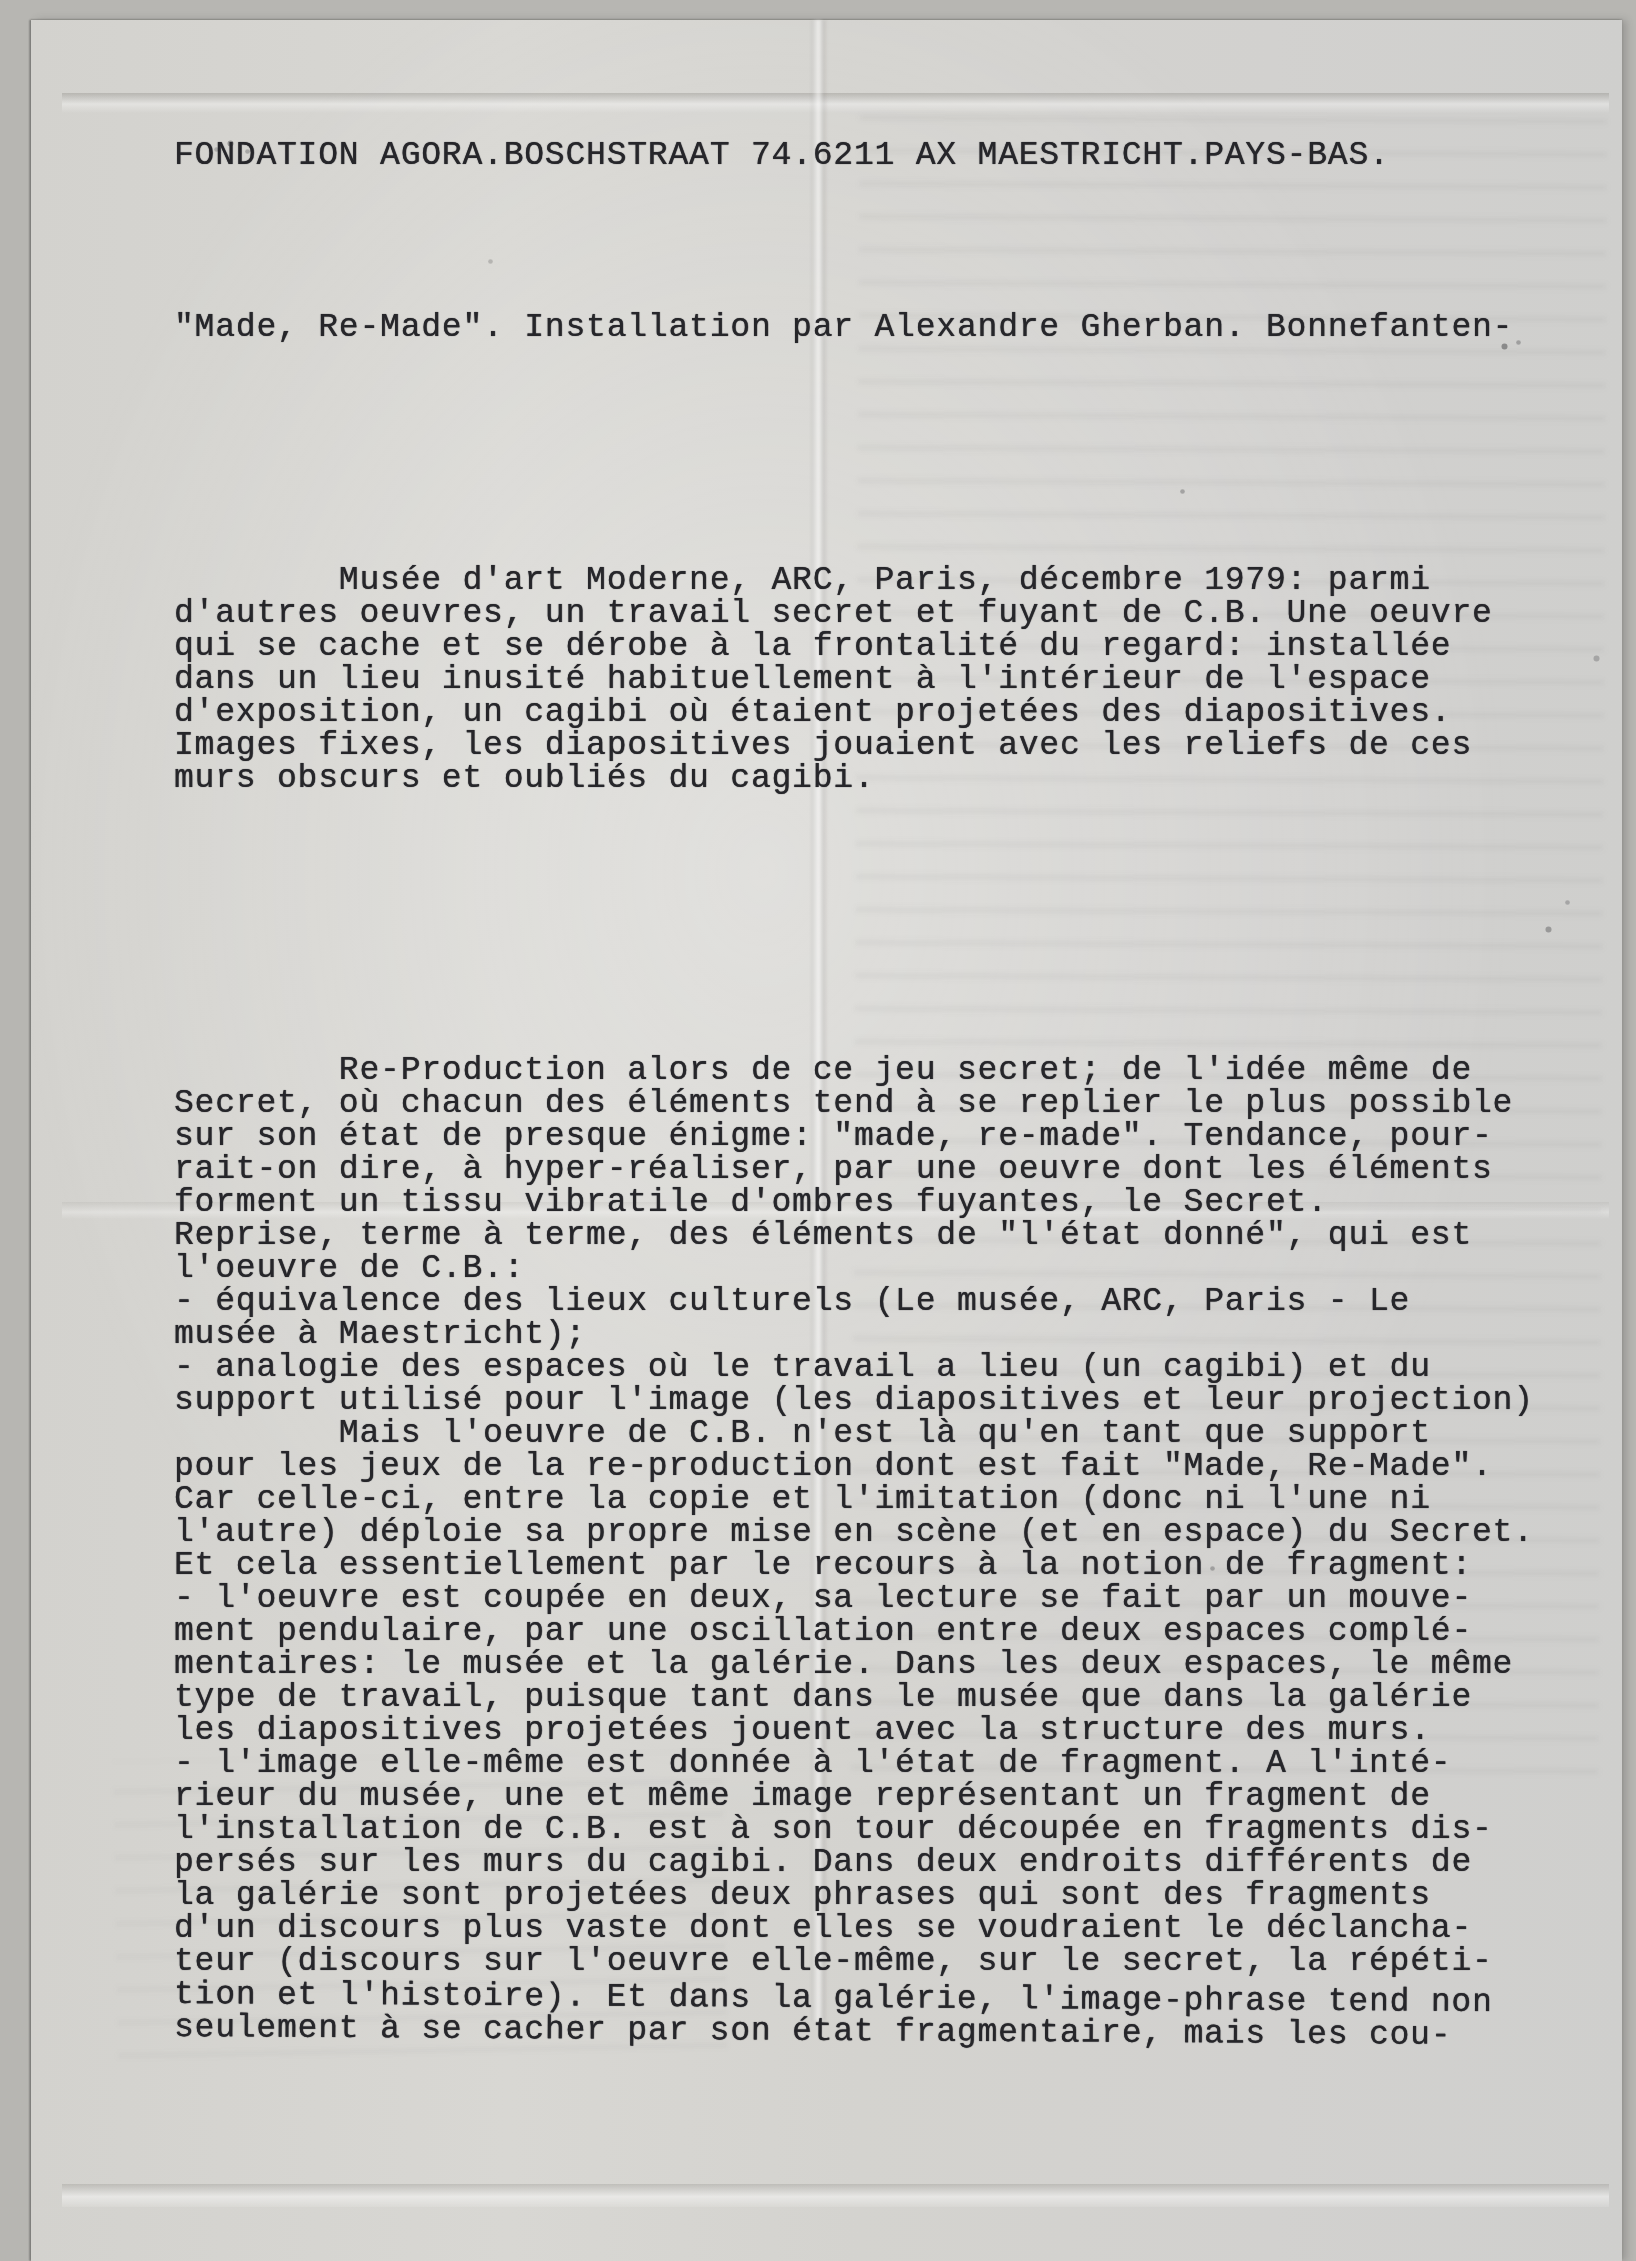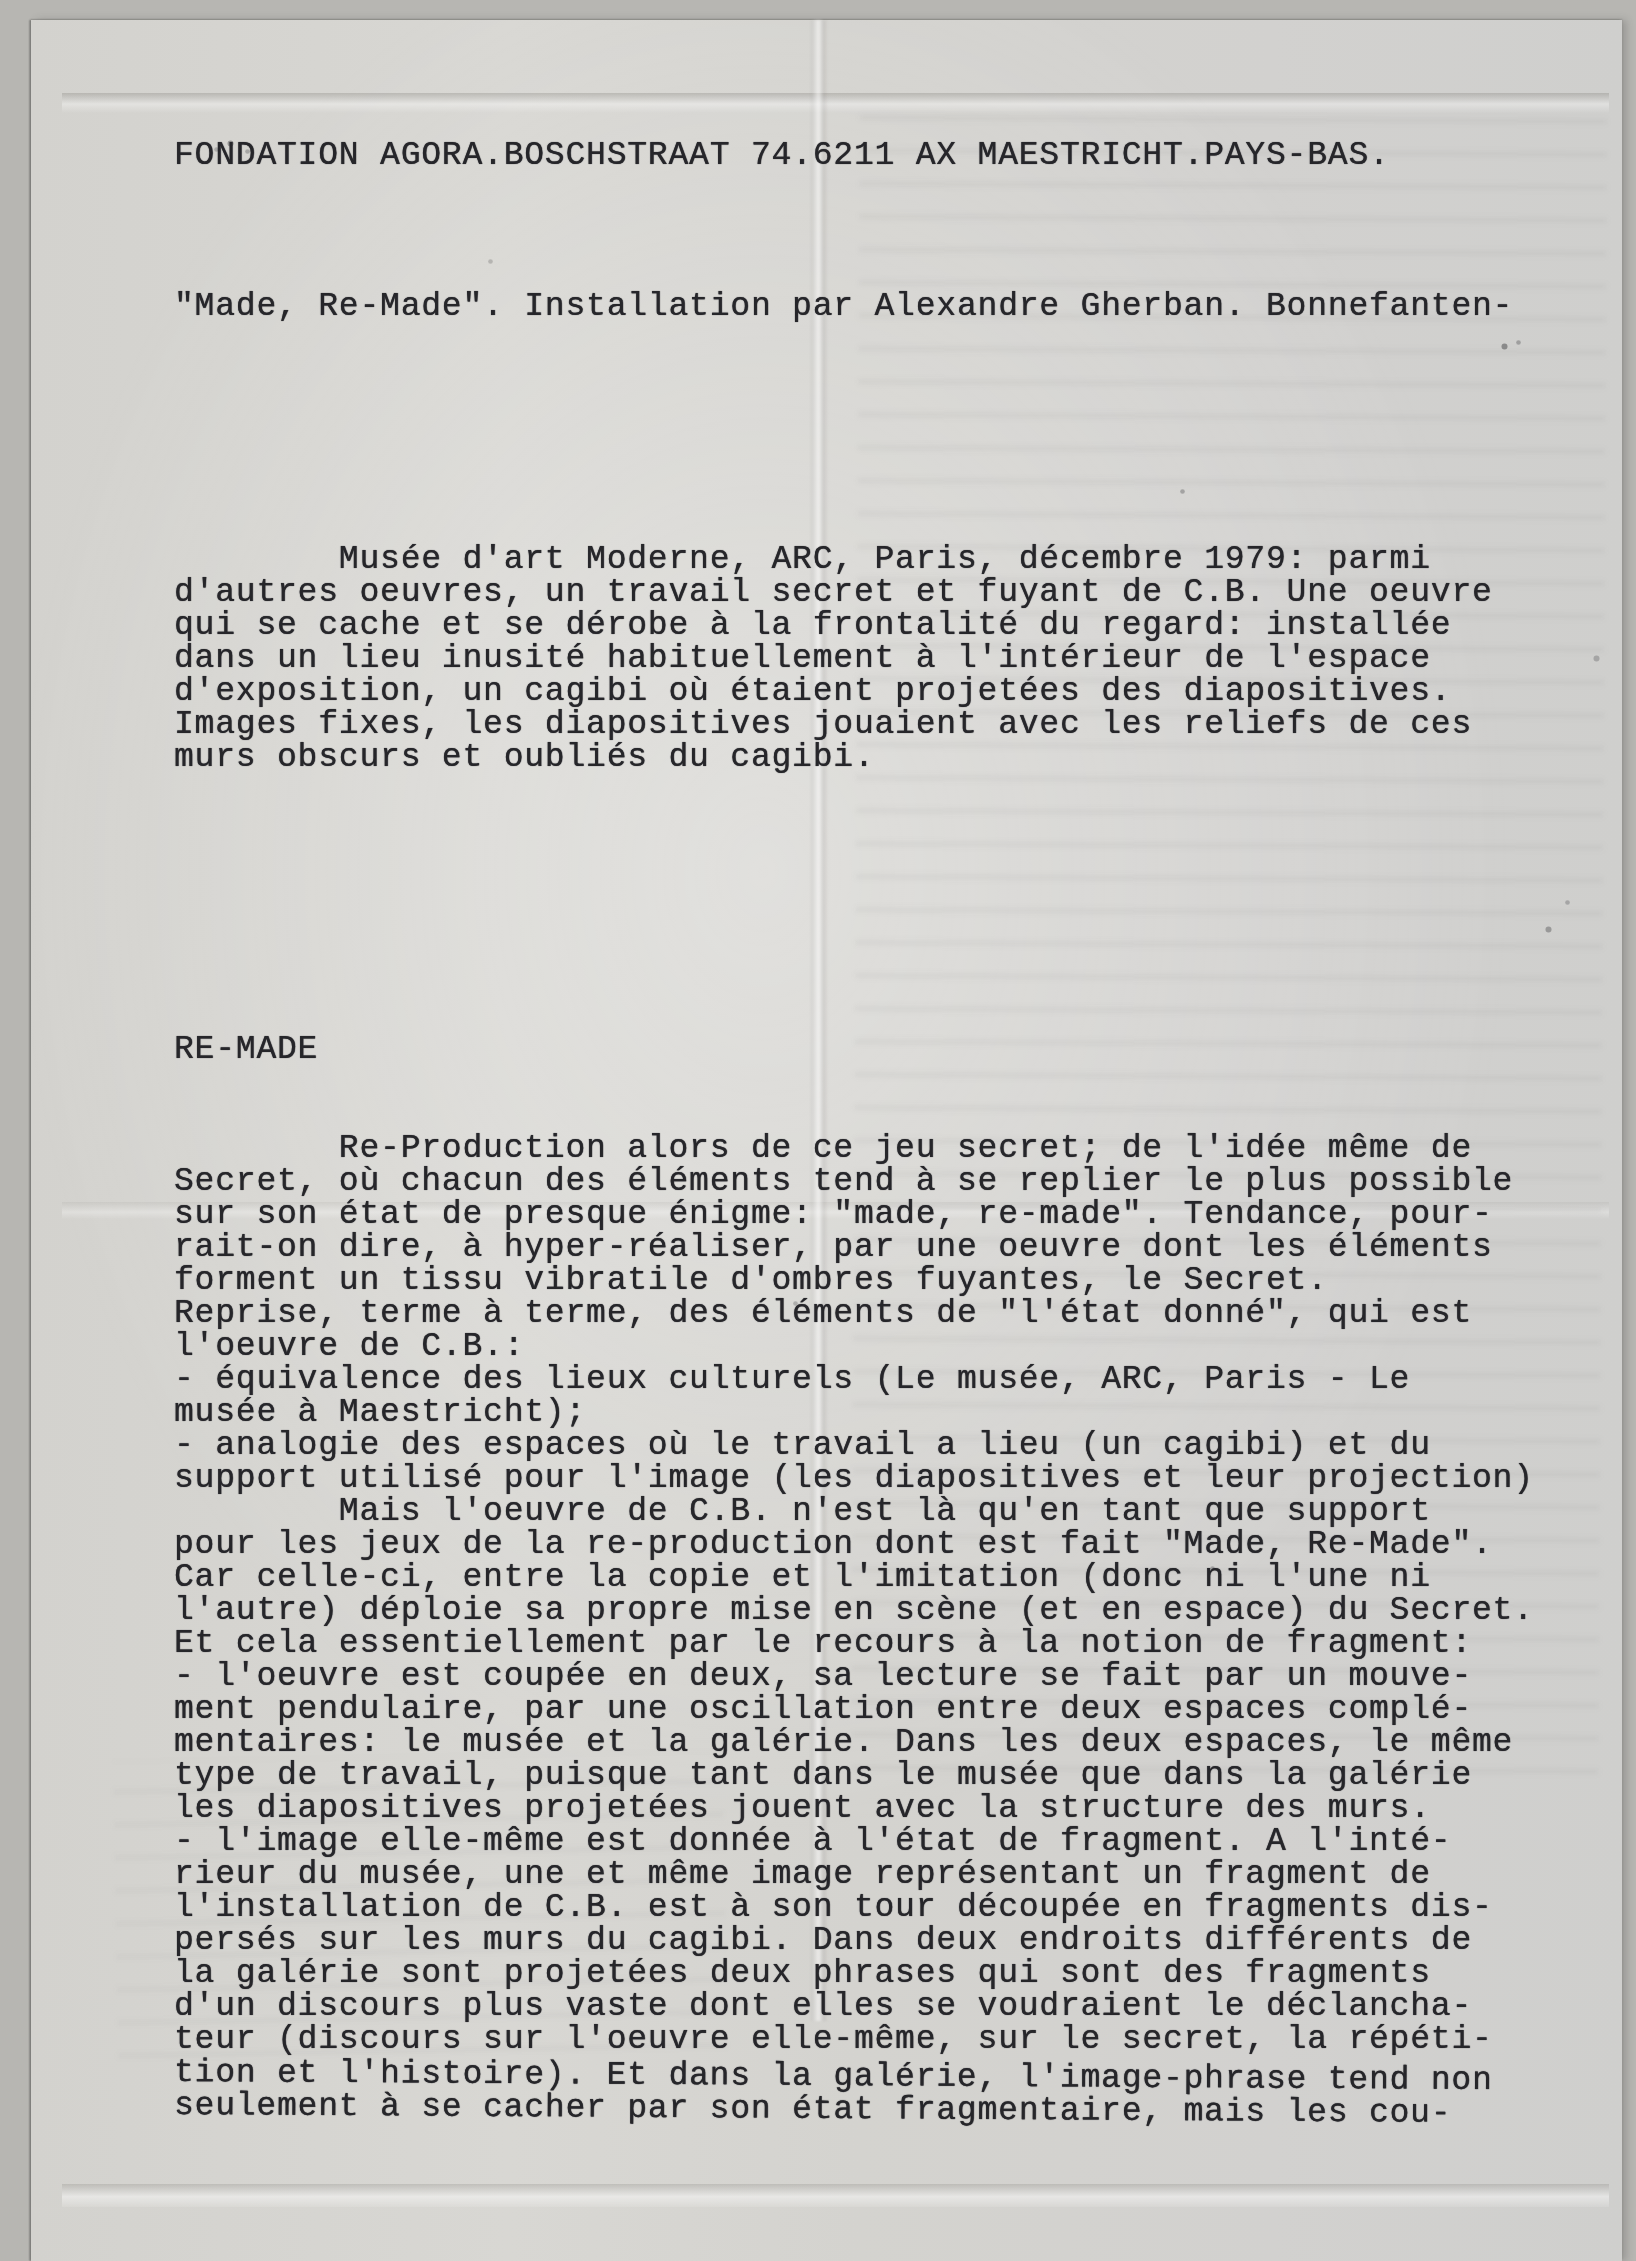--- a/index.html
+++ b/index.html
@@ -113,21 +113,21 @@
     top: 73px;
     width: 1344px;
     color: #26262a;
     font-size: 33px;
     line-height: 33px;
     letter-spacing: 0.8px;
     white-space: pre;
     text-shadow: 0 0 1px rgba(30,30,36,0.85), 0.5px 0.3px 0 rgba(40,40,46,0.35);
     filter: blur(0.2px);
   }
-  .doc-header { margin-bottom: 19px; }
+  .doc-header { margin-bottom: 40px; }
   .subtitle { margin-bottom: 27.5px; }
   .section { margin-top: 27.5px; }
   .section-heading { margin-bottom: 0; }
   .line { min-height: 33px; }
   .section-re-made .line:nth-child(n+29) {
     transform: rotate(0.35deg);
     transform-origin: 0 50%;
   }
 </style>
 </head>
@@ -147,19 +147,18 @@
 <main class="doc">
   <div class="doc-header line">FONDATION AGORA.BOSCHSTRAAT 74.6211 AX MAESTRICHT.PAYS-BAS.</div>
 
   <div class="subtitle"><div class="line">"Made, Re-Made". Installation par Alexandre Gherban. Bonnefanten-</div></div>
 
   <section class="section section-made">
     <div class="paragraph"><div class="line">        Musée d'art Moderne, ARC, Paris, décembre 1979: parmi</div><div class="line">d'autres oeuvres, un travail secret et fuyant de C.B. Une oeuvre</div><div class="line">qui se cache et se dérobe à la frontalité du regard: installée</div><div class="line">dans un lieu inusité habituellement à l'intérieur de l'espace</div><div class="line">d'exposition, un cagibi où étaient projetées des diapositives.</div><div class="line">Images fixes, les diapositives jouaient avec les reliefs de ces</div><div class="line">murs obscurs et oubliés du cagibi.</div></div>
   </section>
 
   <section class="section section-re-made">
-    <div class="section-heading line">RE-MADE</div>
     <div class="paragraph section-re-made"><div class="line">        Re-Production alors de ce jeu secret; de l'idée même de</div><div class="line">Secret, où chacun des éléments tend à se replier le plus possible</div><div class="line">sur son état de presque énigme: "made, re-made". Tendance, pour-</div><div class="line">rait-on dire, à hyper-réaliser, par une oeuvre dont les éléments</div><div class="line">forment un tissu vibratile d'ombres fuyantes, le Secret.</div><div class="line">Reprise, terme à terme, des éléments de "l'état donné", qui est</div><div class="line">l'oeuvre de C.B.:</div><div class="line">- équivalence des lieux culturels (Le musée, ARC, Paris - Le</div><div class="line">musée à Maestricht);</div><div class="line">- analogie des espaces où le travail a lieu (un cagibi) et du</div><div class="line">support utilisé pour l'image (les diapositives et leur projection)</div><div class="line">        Mais l'oeuvre de C.B. n'est là qu'en tant que support</div><div class="line">pour les jeux de la re-production dont est fait "Made, Re-Made".</div><div class="line">Car celle-ci, entre la copie et l'imitation (donc ni l'une ni</div><div class="line">l'autre) déploie sa propre mise en scène (et en espace) du Secret.</div><div class="line">Et cela essentiellement par le recours à la notion de fragment:</div><div class="line">- l'oeuvre est coupée en deux, sa lecture se fait par un mouve-</div><div class="line">ment pendulaire, par une oscillation entre deux espaces complé-</div><div class="line">mentaires: le musée et la galérie. Dans les deux espaces, le même</div><div class="line">type de travail, puisque tant dans le musée que dans la galérie</div><div class="line">les diapositives projetées jouent avec la structure des murs.</div><div class="line">- l'image elle-même est donnée à l'état de fragment. A l'inté-</div><div class="line">rieur du musée, une et même image représentant un fragment de</div><div class="line">l'installation de C.B. est à son tour découpée en fragments dis-</div><div class="line">persés sur les murs du cagibi. Dans deux endroits différents de</div><div class="line">la galérie sont projetées deux phrases qui sont des fragments</div><div class="line">d'un discours plus vaste dont elles se voudraient le déclancha-</div><div class="line">teur (discours sur l'oeuvre elle-même, sur le secret, la répéti-</div><div class="line">tion et l'histoire). Et dans la galérie, l'image-phrase tend non</div><div class="line">seulement à se cacher par son état fragmentaire, mais les cou-</div></div>
   </section>
 
   
 </main>
 
 
 </body></html>

